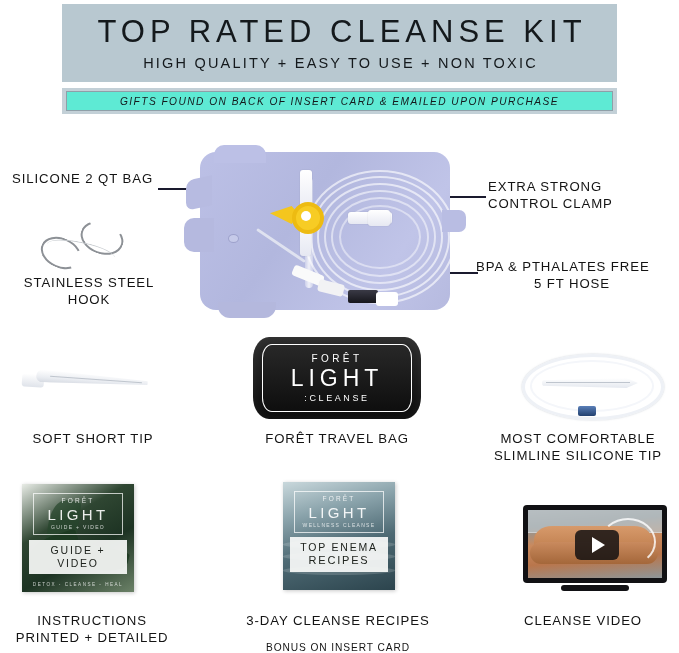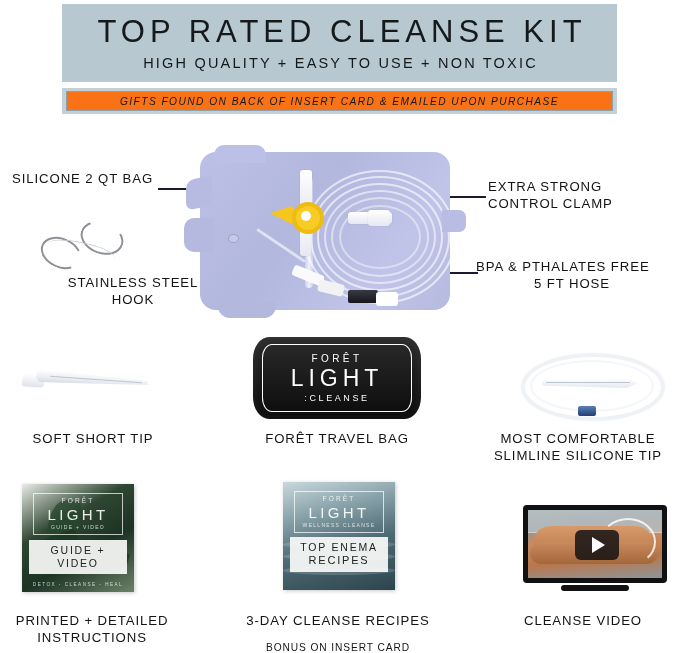--- a/index.html
+++ b/index.html
@@ -7,21 +7,21 @@
        font-family:"Liberation Sans","DejaVu Sans",sans-serif;color:#1a1a1a;}
 
   
   .header-band{position:absolute;left:62px;top:4px;width:555px;height:78px;
       background:#b8c8d0;display:flex;flex-direction:column;align-items:center;justify-content:center;}
   .title-main{font-size:31px;letter-spacing:5.0px;color:#14191c;font-weight:400;
       white-space:nowrap;line-height:1;padding-left:5px;}
   .title-sub{font-size:14.5px;letter-spacing:2.2px;color:#14191c;margin-top:9px;
       white-space:nowrap;line-height:1;padding-left:2px;}
   .gifts-band{position:absolute;left:62px;top:88px;width:555px;height:26px;background:#c3d0d7;}
-  .gifts-inner{position:absolute;left:4px;top:3px;right:4px;bottom:3px;background:#f97316;
+  .gifts-inner{position:absolute;left:4px;top:3px;right:4px;bottom:3px;background:#5eead4;
       border:1px solid #8f9fa8;display:flex;align-items:center;justify-content:center;}
   .gifts-text{font-size:10.2px;letter-spacing:1.45px;font-style:italic;color:#14191c;white-space:nowrap;}
 
   
   .lbl{position:absolute;font-size:13.2px;letter-spacing:0.9px;line-height:17px;color:#141414;}
   .lbl.c{text-align:center;}
   .leader{position:absolute;height:1.6px;background:#1a1a2e;}
 
   
   .hero{position:absolute;left:180px;top:148px;width:285px;height:165px;}
@@ -218,21 +218,21 @@
     <div class="dark-con2"></div>
   </div>
   <div class="bag-tab-r"></div>
 </div>
 
 <div class="hook">
   <div class="arc a1"></div>
   <div class="arc a2"></div>
   <div class="sheen"></div>
 </div>
-<div class="lbl c" style="left:0px;top:274px;width:178px;margin-left:44px;">
+<div class="lbl c" style="left:0px;top:274px;width:178px;">
   <div>STAINLESS STEEL</div>
   <div>HOOK</div>
 </div>
 
 <div class="softtip">
   <div class="hub"></div>
   <div class="body"></div>
   <div class="seam"></div>
 </div>
 <div class="lbl c" style="left:0px;top:430px;width:186px;">
@@ -270,22 +270,22 @@
     <div class="bk-foret">FORÊT</div>
     <div class="bk-light">LIGHT</div>
     <div class="bk-tag">GUIDE + VIDEO</div>
   </div>
   <div class="bk-banner">
     <div class="b1">GUIDE + VIDEO</div>
   </div>
   <div class="bk-foot">DETOX  -  CLEANSE  -  HEAL</div>
 </div>
 <div class="lbl c" style="left:0px;top:612px;width:184px;">
+  <div>INSTRUCTIONS</div>
   <div>PRINTED + DETAILED</div>
-  <div>INSTRUCTIONS</div>
 </div>
 
 <div class="book recipes">
   <div class="wave" style="top:58px;"></div>
   <div class="wave" style="top:70px;"></div>
   <div class="wave" style="top:84px;"></div>
   <div class="bk-top">
     <div class="bk-foret">FORÊT</div>
     <div class="bk-light">LIGHT</div>
     <div class="bk-tag">WELLNESS CLEANSE</div>

